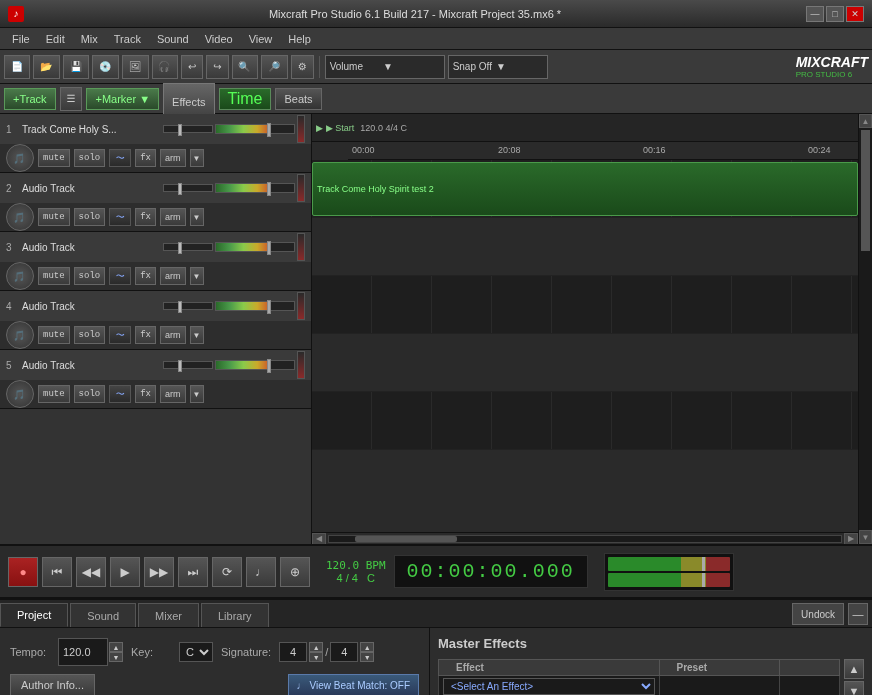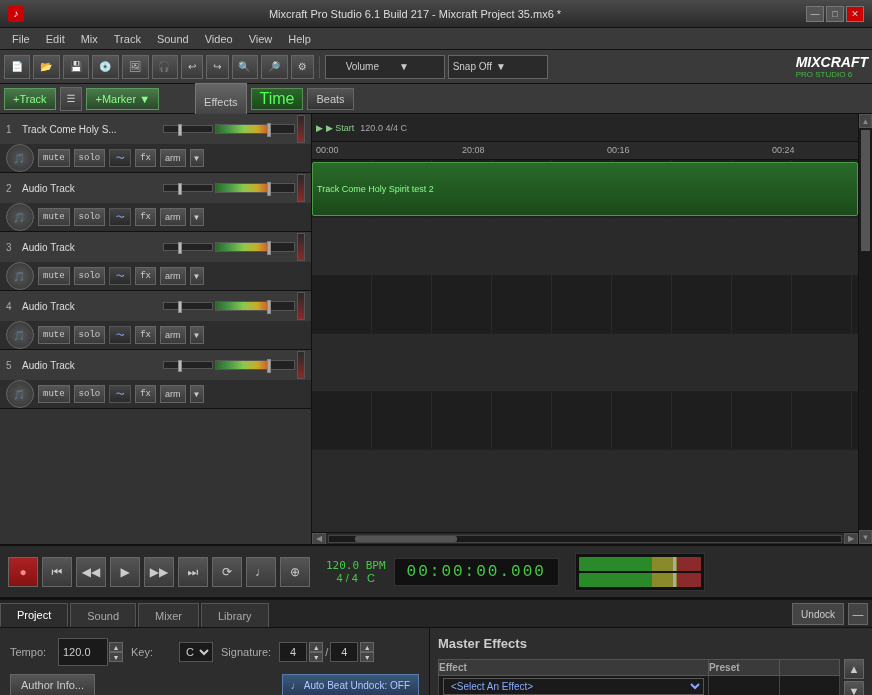--- a/index.html
+++ b/index.html
@@ -51,21 +51,21 @@
       cursor: pointer;
       font-size: 10px;
       display: flex; align-items: center; gap: 2px;
     }
     .toolbar-sep { width: 1px; height: 22px; background: #555; margin: 0 2px; }
     .volume-dropdown {
       background: #2a2a2a;
       border: 1px solid #666;
       color: #ccc;
       height: 24px;
-      padding: 0 20px;
+      padding: 0 4px;
       font-size: 10px;
       display: flex; align-items: center; gap: 20px; width: 120px; cursor: pointer;
     }
     .snap-dropdown {
       background: #2a2a2a;
       border: 1px solid #666;
       color: #ccc;
       height: 24px;
       padding: 0 4px;
       font-size: 10px;
@@ -96,21 +96,20 @@
       display: flex; align-items: center; gap: 2px;
     }
     .effects-btn {
       background: linear-gradient(to bottom, #666, #444);
       border: 1px solid #777;
       color: #ccc;
       height: 32px;
       padding: 12px 8px;
       cursor: pointer;
       font-size: 11px;
-      margin-left: 32px;
     }
     .time-btn {
       background: linear-gradient(to bottom, #2a6a2a, #1a4a1a);
       border: 1px solid #5a8a5a;
       color: #5f5;
       height: 22px;
       padding: 0 8px;
       cursor: pointer;
       font-size: 16px;
     }
@@ -302,21 +301,21 @@
       cursor: pointer;
       font-size: 12px;
       display: flex; align-items: center; justify-content: center;
     }
     .transport-btn.record { background: linear-gradient(to bottom, #aa2222, #881111); color: #f88; }
     .time-display {
       background: #111;
       border: 1px solid #333;
       color: #44cc44;
       font-family: 'Courier New', monospace;
-      font-size: 16px;
+      font-size: 20px;
       padding: 4px 12px;
       text-align: center;
       letter-spacing: 2px;
     }
     .level-meter {
       background: #111;
       border: 1px solid #333;
       width: 130px;
       height: 38px;
       display: flex;
@@ -474,21 +473,21 @@
     }
     .effects-table {
       width: 100%;
       border-collapse: collapse;
       font-size: 10px;
     }
     .effects-table th {
       background: #3a3a3a;
       border: 1px solid #555;
       color: #aaa;
-      padding: 2px 0;
+      padding: 2px 17px;
       text-align: left;
     }
     .effects-table td {
       background: #1a1a1a;
       border: 1px solid #444;
       padding: 2px 4px;
       color: #ccc;
     }
     .effect-dropdown {
       background: #1a1a1a;
@@ -765,21 +764,21 @@
   <div style="display:flex; flex-direction:column; flex:1; overflow:hidden;">
 
     <div style="height:28px; background:#252525; border-bottom:1px solid #111; display:flex; align-items:center; padding:0 4px; gap:2px; position:relative;">
       <div style="display:flex; align-items:center; gap:3px; color:#8c8; font-size:9px;">
         <span>▶</span>
         <span>▶ Start</span>
       </div>
       <span style="color:#aaa; font-size:9px; margin-left:4px;">120.0 4/4 C</span>
     </div>
 
-    <div style="height:18px; background:#2a2a2a; border-bottom:1px solid #111; position:relative; overflow:hidden;">
+    <div style="height:18px; background:#2a2a2a; border-bottom:1px solid #111; position:relative; overflow:hidden;margin-left:36px;">
       <span style="position:absolute; left:4px; color:#aaa; font-size:9px; top:3px;">00:00</span>
       <span style="position:absolute; left:150px; color:#aaa; font-size:9px; top:3px;">20:08</span>
       <span style="position:absolute; left:295px; color:#aaa; font-size:9px; top:3px;">00:16</span>
       <span style="position:absolute; left:460px; color:#aaa; font-size:9px; top:3px;">00:24</span>
     </div>
 
     <div style="position:relative; flex:1;">
 
       <div class="grid-row" style="height:58px;">
         <div class="audio-clip">
@@ -886,21 +885,21 @@
             <button class="spinner-btn">▼</button>
           </div>
         </div>
       </div>
 
       <div class="form-row">
         <button class="author-btn">Author Info...</button>
         <div style="margin-left:auto;">
           <button class="auto-beat-btn">
             <span>♩</span>
-            <span>Auto Beat Undock: OFF</span>
+            <span>View Beat Match: OFF</span>
           </button>
         </div>
       </div>
 
     </div>
 
     <div class="project-right">
       <div class="master-effects-title">Master Effects</div>
       <div style="display:flex; align-items:flex-start;">
         <div style="flex:1;">

